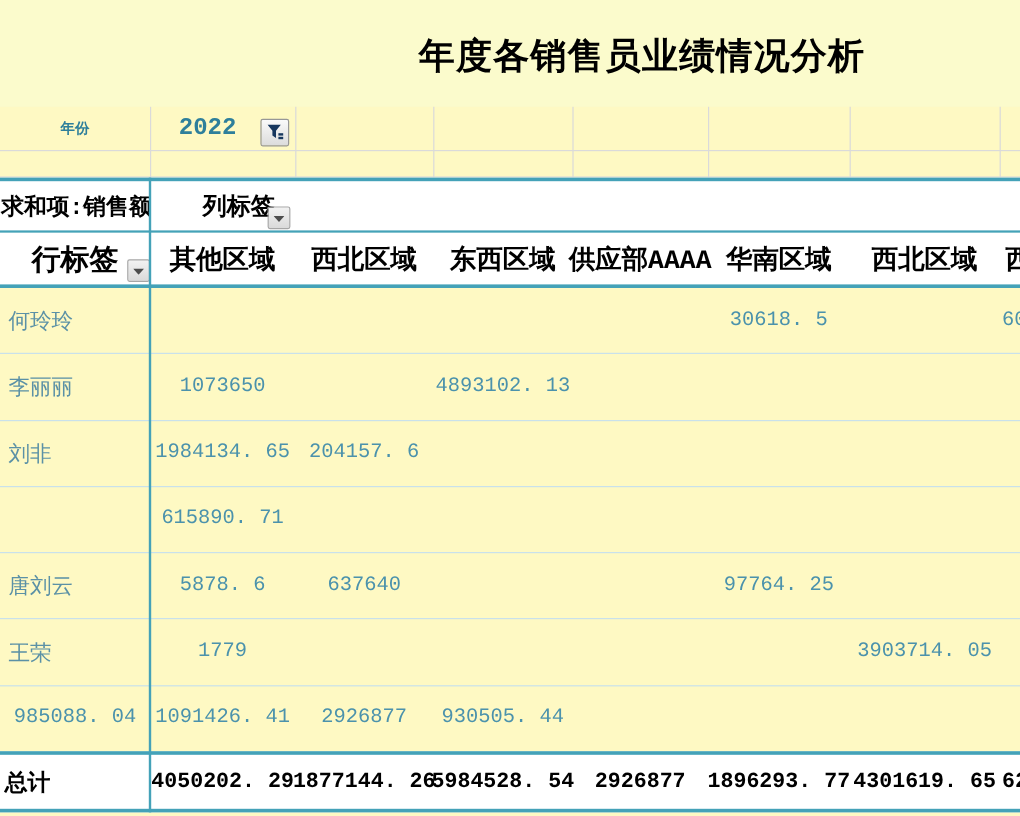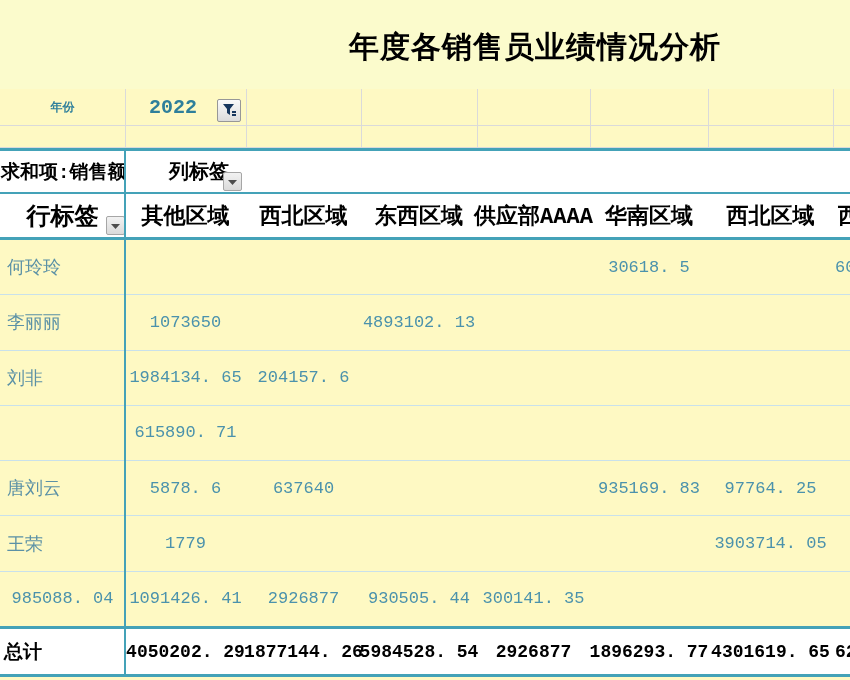--- a/index.html
+++ b/index.html
@@ -166,42 +166,40 @@
       <div class="cell"></div>
       <div class="cell cut"></div>
     </div>
 
     <div class="data-row grid-row">
       <div class="cell rowname">唐刘云</div>
       <div class="cell">5878. 6</div>
       <div class="cell">637640</div>
       <div class="cell"></div>
       <div class="cell"></div>
-      <div class="cell">935169. 83</div>
       <div class="cell">97764. 25</div>
       <div class="cell cut"></div>
     </div>
 
     <div class="data-row grid-row">
       <div class="cell rowname">王荣</div>
       <div class="cell">1779</div>
       <div class="cell"></div>
       <div class="cell"></div>
       <div class="cell"></div>
       <div class="cell"></div>
       <div class="cell">3903714. 05</div>
       <div class="cell cut"></div>
     </div>
 
     <div class="data-row grid-row">
       <div class="cell">985088. 04</div>
       <div class="cell">1091426. 41</div>
       <div class="cell">2926877</div>
       <div class="cell">930505. 44</div>
-      <div class="cell">300141. 35</div>
       <div class="cell cut"></div>
     </div>
 
   </div>
 
   <div class="total-row grid-row">
     <div class="cell rowname">总计</div>
     <div class="cell">4050202. 29</div>
     <div class="cell">1877144. 26</div>
     <div class="cell">5984528. 54</div>

